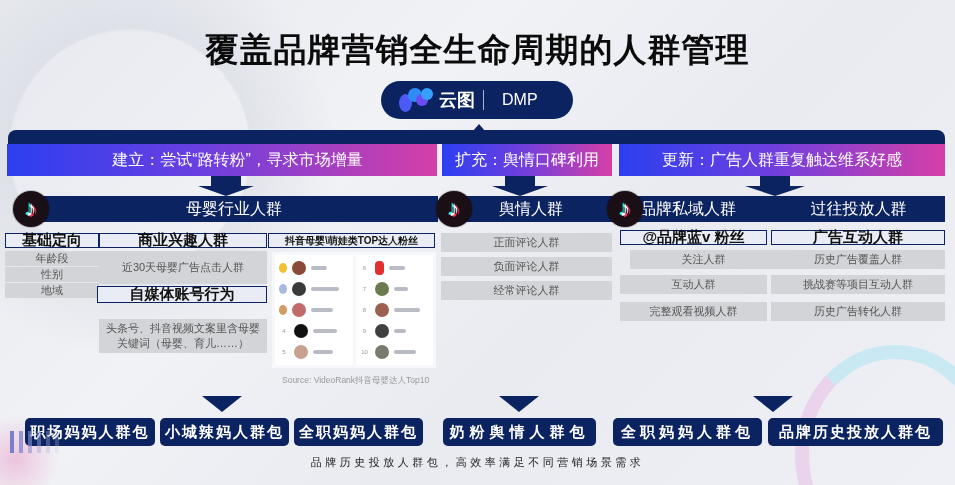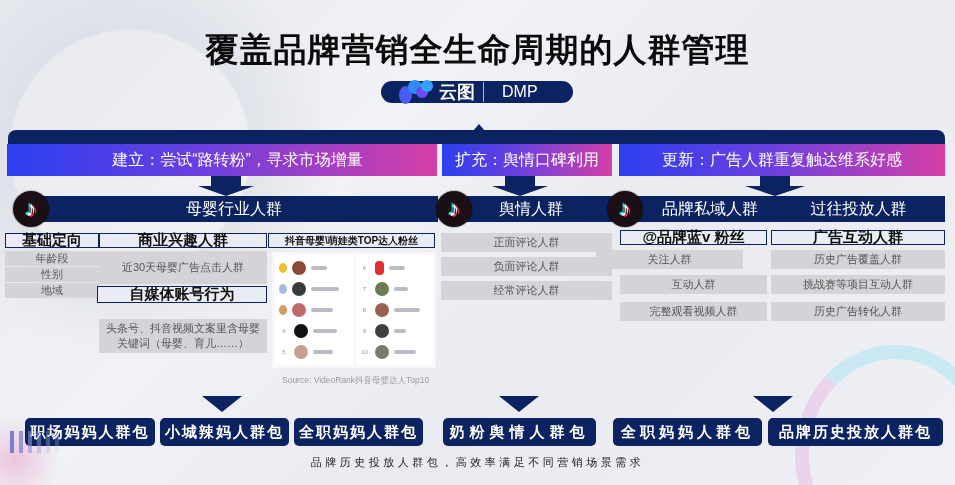--- a/index.html
+++ b/index.html
@@ -12,21 +12,21 @@
   .bg-deco1 { position:absolute; left:-80px; top:-60px; width:420px; height:420px; border-radius:50%;
     background: radial-gradient(circle, rgba(255,255,255,0.0) 40%, rgba(200,205,215,0.35) 41%, rgba(255,255,255,0) 70%); }
   .bg-deco2 { position:absolute; right:-40px; bottom:-80px; width:200px; height:220px; border-radius:50%;
     border: 14px solid rgba(190,120,230,0.35); border-left-color: rgba(230,150,220,0.3); border-top-color: rgba(120,220,240,0.3); }
   .bg-deco3 { position:absolute; left:-30px; bottom:-20px; width:90px; height:90px; border-radius:50%;
     background: radial-gradient(circle, rgba(230,140,190,0.45), rgba(230,140,190,0) 70%); }
   .abs { position: absolute; }
 
   .title { left:0; width:955px; top:28px; text-align:center; font-size:33px; font-weight:bold; color:#0b0b0b; letter-spacing:1px; }
 
-  .logo-pill { left:381px; top:81px; width:192px; height:22px; border-radius:19px; background:#0c2361;
+  .logo-pill { left:381px; top:81px; width:192px; height:38px; border-radius:19px; background:#0c2361;
     display:flex; align-items:center; padding-left:18px; color:#fff; }
   .logo-pill .mark { width:36px; height:24px; position:relative; margin-right:4px; }
   .logo-pill .mark i { position:absolute; border-radius:50%; display:block; }
   .logo-pill .brand { font-size:18px; font-weight:bold; margin-right:8px; }
   .logo-pill .sep { width:1px; height:20px; background:#aab4d0; margin-right:18px; }
   .logo-pill .dmp { font-size:16px; }
 
   .bracket { left:8px; top:130px; width:937px; height:14px; background:#0c2361; border-radius:8px 8px 0 0; }
   .bracket-notch { left:473px; top:124px; width:0; height:0; border-left:6px solid transparent; border-right:6px solid transparent; border-bottom:7px solid #0c2361; }
 
@@ -111,21 +111,21 @@
     <span>♪</span>
   </div>
 
 <div class="abs seg-bar" style="left:450px;width:162px;">
   <span>舆情人群</span>
 </div>
 <div class="abs tiktok" style="left:436px;top:191px;">
     <span>♪</span>
   </div>
 
-<div class="abs seg-bar" style="left:626px;width:168px;">
+<div class="abs seg-bar" style="left:604px;width:168px;">
   <span>品牌私域人群</span>
 </div>
 <div class="abs tiktok" style="left:607px;top:191px;">
     <span>♪</span>
   </div>
 
 <div class="abs seg-bar" style="left:772px;width:173px;">
   <span>过往投放人群</span>
 </div>
 
@@ -211,21 +211,21 @@
 </div>
 <div class="abs source">Source: VideoRank抖音母婴达人Top10</div>
 
 <div class="abs grey-cell" style="left:441px;top:233px;width:171px;height:19px;">正面评论人群</div>
 <div class="abs grey-cell" style="left:441px;top:257px;width:171px;height:19px;">负面评论人群</div>
 <div class="abs grey-cell" style="left:441px;top:281px;width:171px;height:19px;">经常评论人群</div>
 
 <div class="abs hdr-box" style="left:620px;top:230px;width:147px;">
   <span>@品牌蓝v 粉丝</span>
 </div>
-<div class="abs grey-cell" style="left:596px;top:250px;width:147px;height:19px;">关注人群</div>
+<div class="abs grey-cell" style="left:630px;top:250px;width:147px;height:19px;">关注人群</div>
 <div class="abs grey-cell" style="left:620px;top:275px;width:147px;height:19px;">互动人群</div>
 <div class="abs grey-cell" style="left:620px;top:302px;width:147px;height:19px;">完整观看视频人群</div>
 
 <div class="abs hdr-box" style="left:771px;top:230px;width:174px;">
   <span>广告互动人群</span>
 </div>
 <div class="abs grey-cell" style="left:771px;top:250px;width:174px;height:19px;">历史广告覆盖人群</div>
 <div class="abs grey-cell" style="left:771px;top:275px;width:174px;height:19px;">挑战赛等项目互动人群</div>
 <div class="abs grey-cell" style="left:771px;top:302px;width:174px;height:19px;">历史广告转化人群</div>
 

